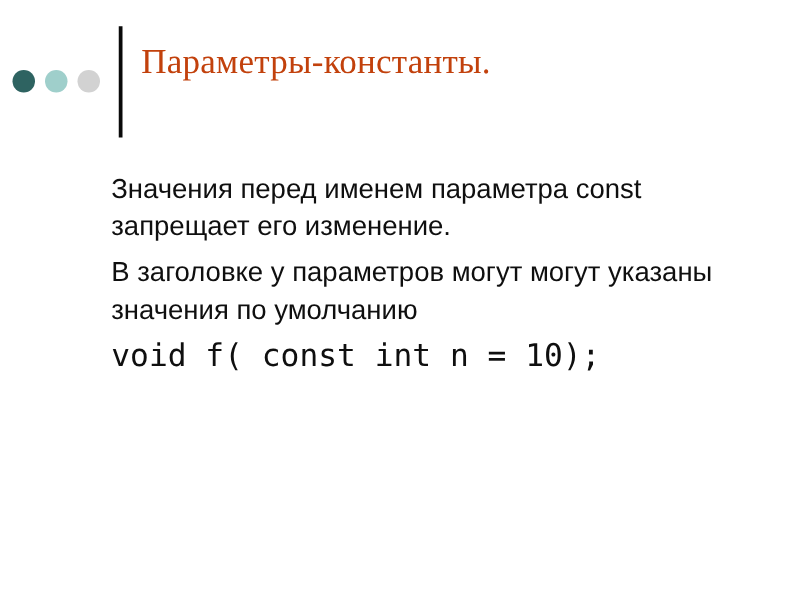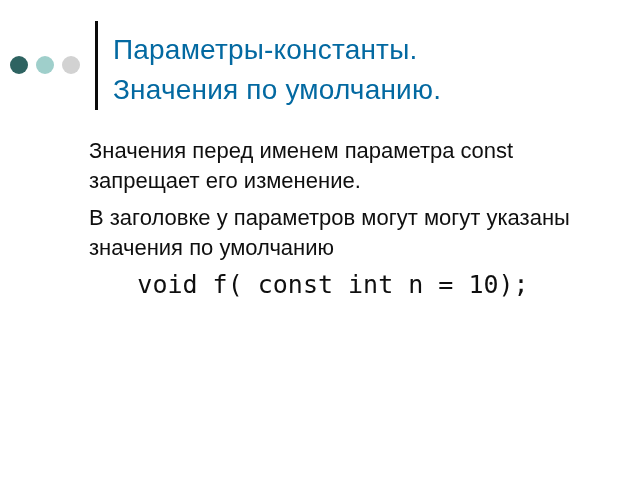--- a/index.html
+++ b/index.html
@@ -36,62 +36,61 @@
     height: 89px;
     background: #0a0a0a;
   }
   .slide-title {
     position: absolute;
     left: 113px;
     top: 30px;
     width: 510px;
     font-size: 28px;
     line-height: 40px;
-    color: #0369a1;
+    color: #c2410c;
     font-weight: 400;
     letter-spacing: 0.2px;
+    font-family: Liberation Serif, serif;
   }
   .body-block {
     position: absolute;
     left: 89px;
     top: 136px;
     width: 488px;
     color: #0f0f0f;
   }
   .body-block p {
     margin: 0 0 7px 0;
     font-size: 22px;
     line-height: 30px;
     font-family: "Liberation Sans", sans-serif;
   }
   .body-block .code-line {
     margin: 0;
     font-family: "DejaVu Sans Mono", monospace;
     font-size: 25px;
     line-height: 30px;
     white-space: nowrap;
-    text-align: center;
   }
 </style>
 </head>
 <body>
 
 <div class="slide">
 
   <div class="deco-dots">
     <span class="dot" id="dot1" style="background: rgb(46, 99, 97);"></span>
     <span class="dot" id="dot2" style="background: rgb(159, 207, 203);"></span>
     <span class="dot" id="dot3" style="background: rgb(210, 210, 210);"></span>
   </div>
 
   <div class="title-rule"></div>
 
   <h1 class="slide-title" style="margin:0;">
     <span>Параметры-константы.</span><br>
-    <span>Значения по умолчанию.</span>
   </h1>
 
   <div class="body-block">
     <p>Значения перед именем параметра const запрещает его изменение.</p>
     <p>В заголовке у параметров могут могут указаны значения по умолчанию</p>
     <p class="code-line">void f( const int n = 10);</p>
   </div>
 
 </div>
 

